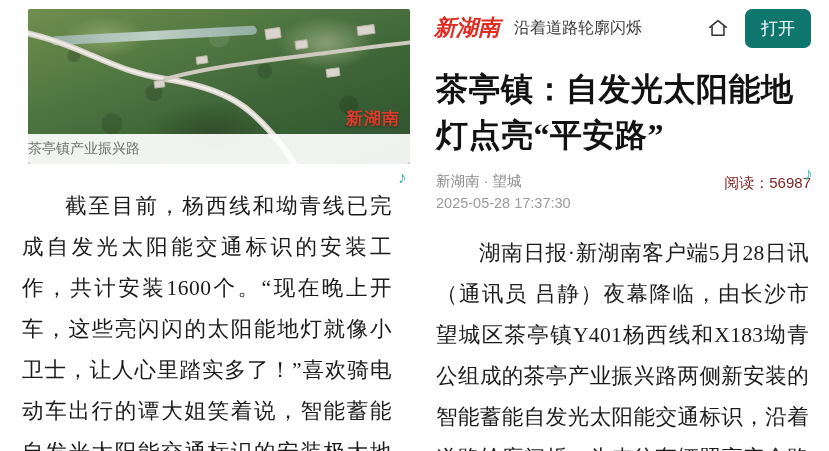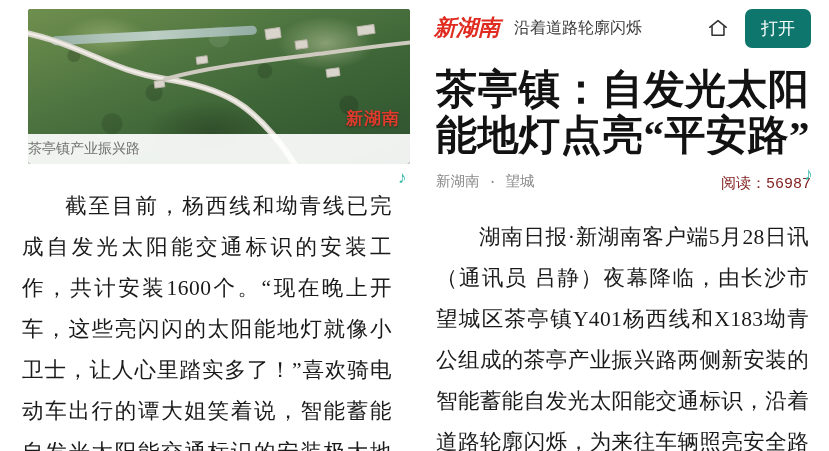--- a/index.html
+++ b/index.html
@@ -174,32 +174,31 @@
     border: none;
     border-radius: 7px;
     padding: 8px 16px;
     cursor: pointer;
     white-space: nowrap;
   }
 
   .headline {
     margin: 10px 18px 12px 22px;
     font-family: "Liberation Serif", serif;
-    font-size: 41px;
+    font-size: 32px;
     line-height: 46px;
     font-weight: 700;
     color: #121212;
     letter-spacing: .5px;
   }
 
   .meta-row {
     margin: 14px 18px 0 22px;
     display: flex;
     align-items: flex-start;
-    font-family: Liberation Mono, monospace;
   }
   .meta-left { flex: 1; }
   .meta-src {
     font-size: 14.5px;
     color: #8a8a8a;
     margin-bottom: 4px;
   }
   .meta-time {
     font-size: 14.5px;
     color: #9a9a9a;
@@ -281,20 +280,21 @@
         </svg>
       </span>
       <button class="open-btn">打开</button>
     </div>
 
     <h1 class="headline">茶亭镇：自发光太阳能地灯点亮“平安路”</h1>
 
     <div class="meta-row">
       <div class="meta-left">
         <div class="meta-src">新湖南 · 望城</div>
+        <div class="meta-time">2025-05-28 17:37:30</div>
       </div>
       <div class="meta-right">阅读：56987</div>
     </div>
 
     <div class="music-note-right">♪</div>
 
     <div class="right-body">湖南日报·新湖南客户端5月28日讯（通讯员 吕静）夜幕降临，由长沙市望城区茶亭镇Y401杨西线和X183坳青公组成的茶亭产业振兴路两侧新安装的智能蓄能自发光太阳能交通标识，沿着道路轮廓闪烁，为来往车辆照亮安全路径。近</div>
   </div>
 
 </div>

